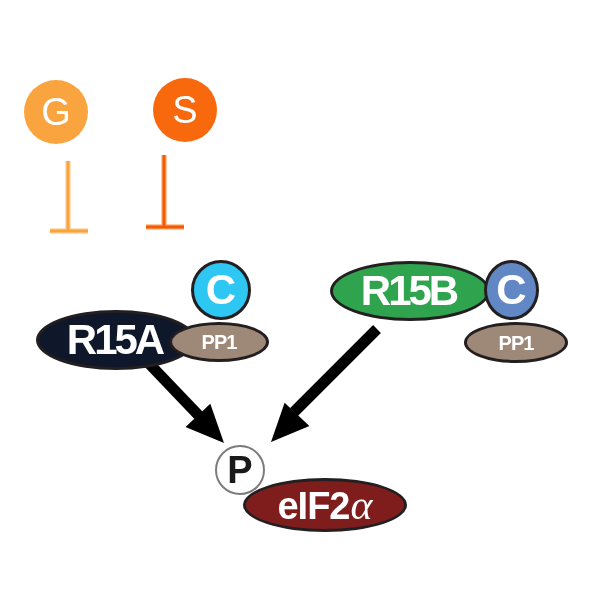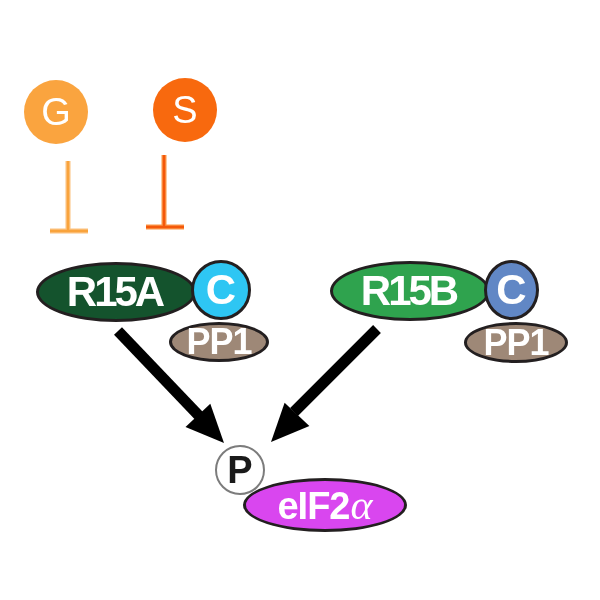--- a/index.html
+++ b/index.html
@@ -45,21 +45,21 @@
   .r15a-ellipse { left: 36px;  top: 262px; width: 160px; height: 60px; }
   .r15b-ellipse { left: 330px; top: 261px; width: 160px; height: 60px; justify-content: center; }
   .r15a-ellipse .node-label, .r15b-ellipse .node-label {
     font-size: 42px; font-weight: 700; letter-spacing: -3px; padding-right: 3px;
   }
 
   
   .pp1-left  { left: 169px; top: 322px; width: 100px; height: 40px; border-width: 2.5px; }
   .pp1-right { left: 464px; top: 322px; width: 104px; height: 41px; border-width: 2.5px; }
   .pp1-left .node-label, .pp1-right .node-label {
-    font-size: 36px; font-weight: 700; letter-spacing: -1px;
+    font-size: 20px; font-weight: 700; letter-spacing: -1px;
   }
 
   
   .c-cyan { left: 191px; top: 260px; width: 60px; height: 60px; }
   .c-blue { left: 484px; top: 260px; width: 55px; height: 60px; }
   .c-cyan .node-label, .c-blue .node-label {
     font-size: 42px; font-weight: 700;
   }
 
   
@@ -110,21 +110,21 @@
   </svg>
 
   <div class="node g-circle" style="background-color: rgb(250, 164, 63);">
     <span class="node-label">G</span>
   </div>
 
   <div class="node s-circle" style="background-color: rgb(248, 105, 14);">
     <span class="node-label">S</span>
   </div>
 
-  <div class="node outlined r15a-ellipse" style="background-color: #14532d;">
+  <div class="node outlined r15a-ellipse" style="background-color: #0f172a; margin-top: 48px;">
     <span class="node-label">R15A</span>
   </div>
   <div class="node outlined pp1-left" style="background-color: rgb(158, 136, 119);">
     <span class="node-label">PP1</span>
   </div>
   <div class="node outlined c-cyan" style="background-color: rgb(46, 198, 243);">
     <span class="node-label">C</span>
   </div>
 
   <div class="node outlined r15b-ellipse" style="background-color: rgb(47, 163, 78);">
@@ -134,19 +134,19 @@
     <span class="node-label">PP1</span>
   </div>
   <div class="node outlined c-blue" style="background-color: rgb(97, 135, 197);">
     <span class="node-label">C</span>
   </div>
 
   <div class="node p-circle" style="color: rgb(26, 26, 26);">
     <span class="node-label">P</span>
   </div>
 
-  <div class="node outlined eif2a-ellipse" style="background-color: #d946ef;">
+  <div class="node outlined eif2a-ellipse" style="background-color: #7f1d1d;">
     <span class="node-label">
       <span>eIF2</span><span class="greek">α</span>
     </span>
   </div>
 
 </div>
 
 </body></html>

